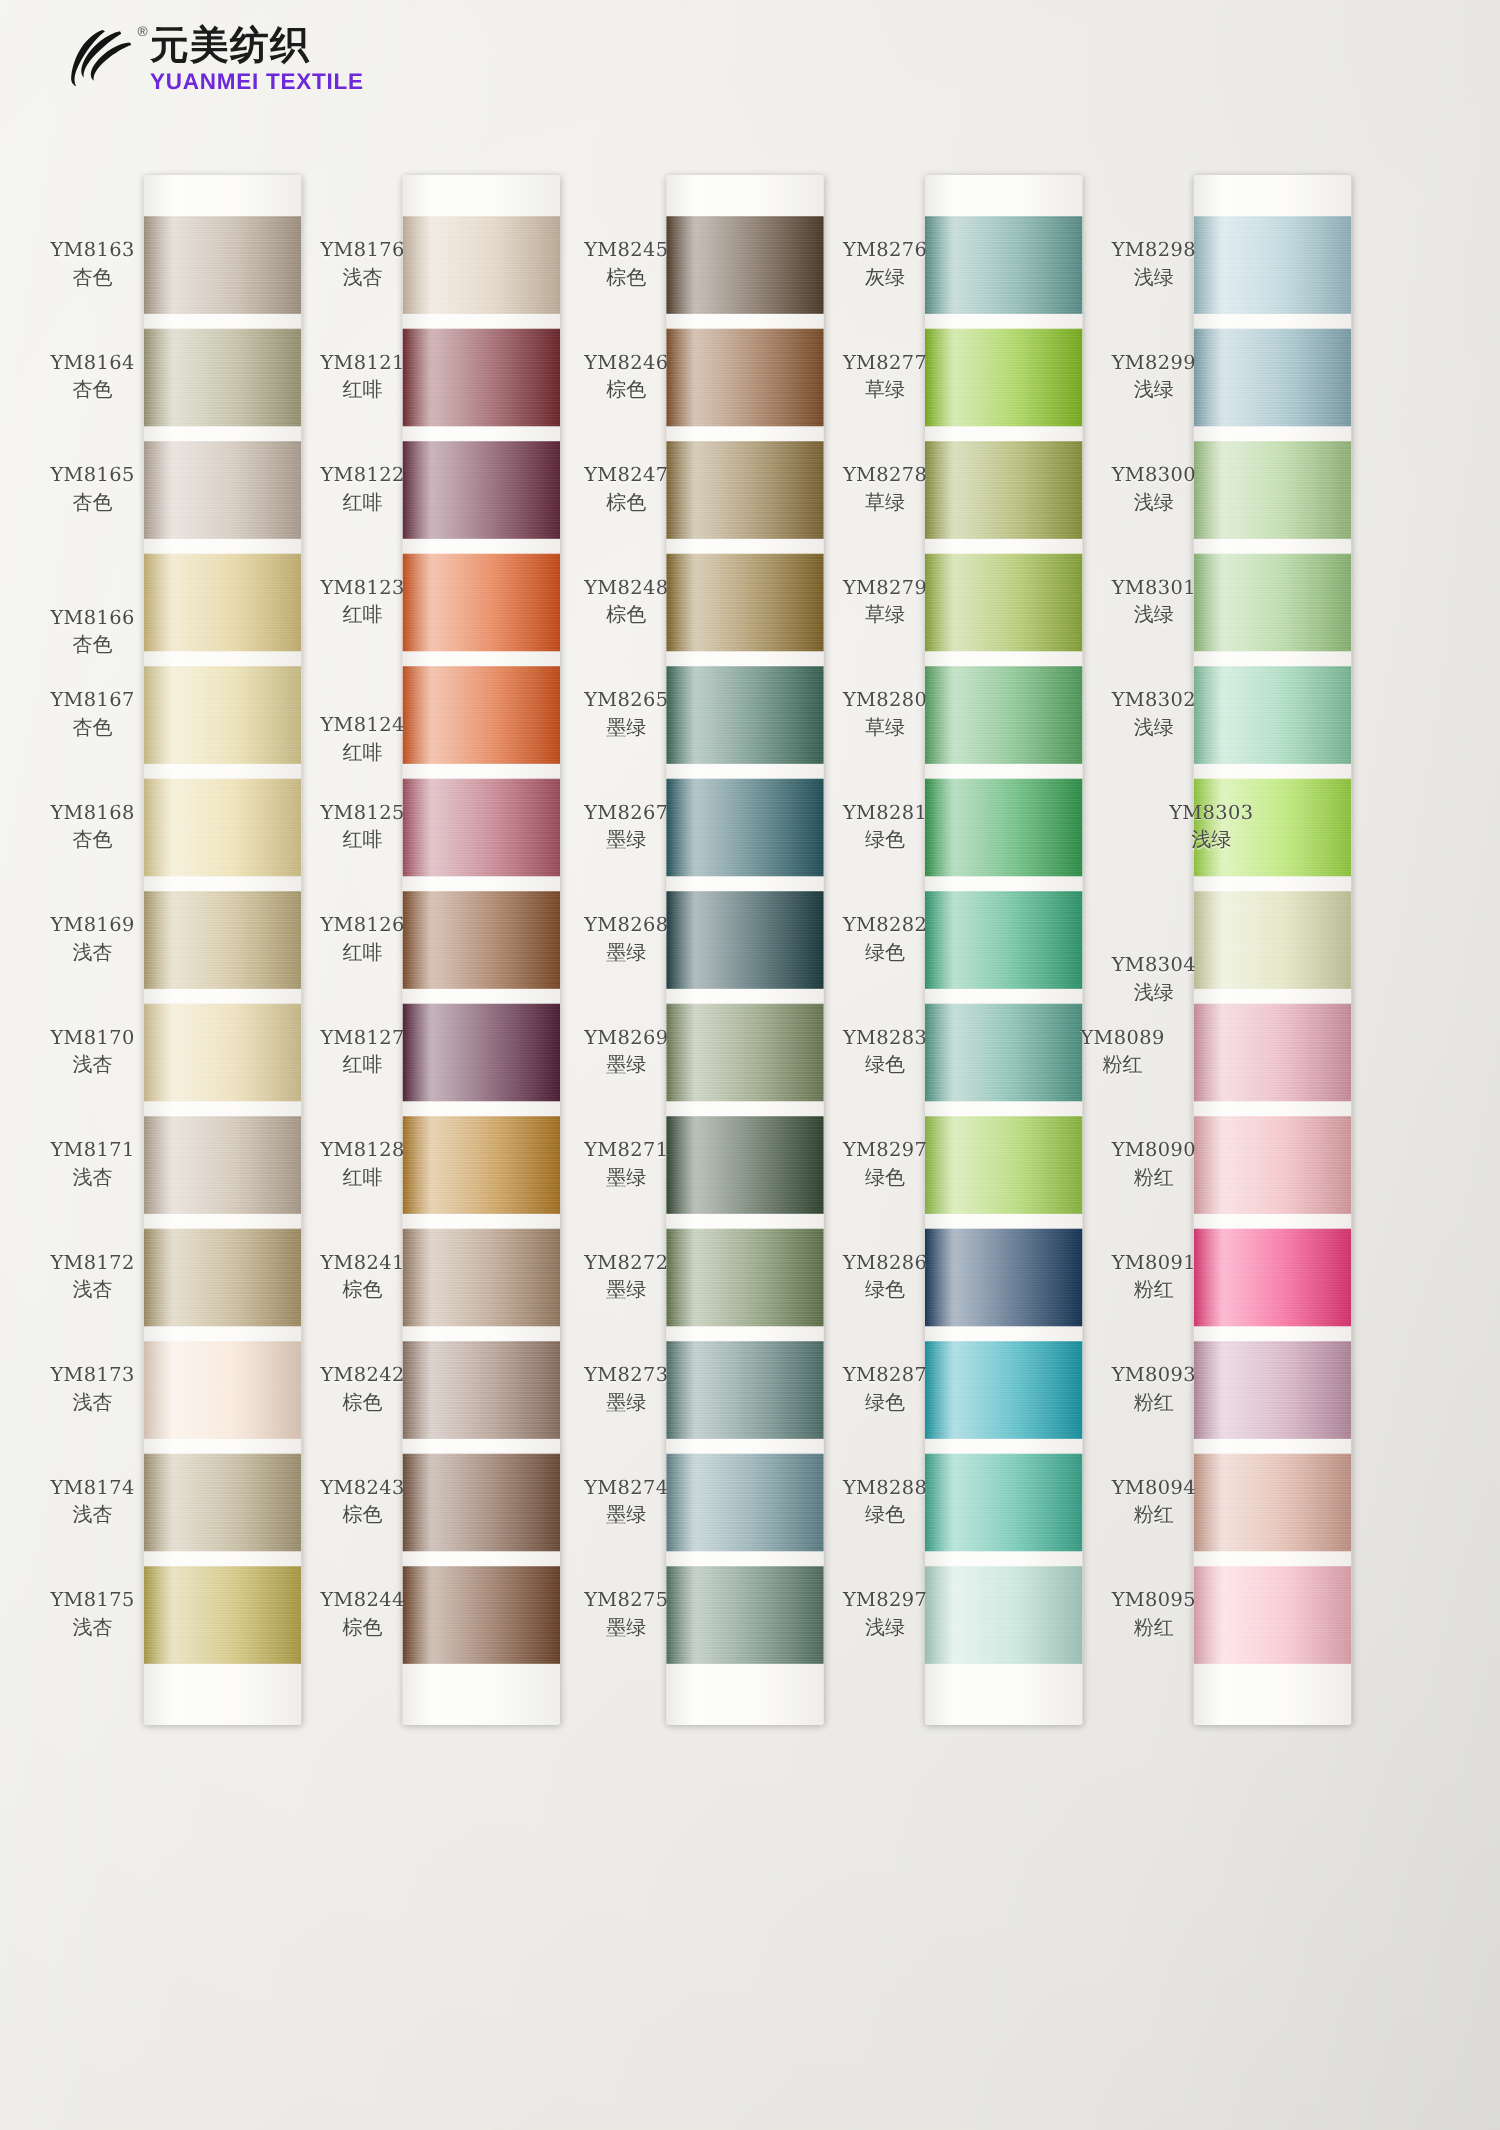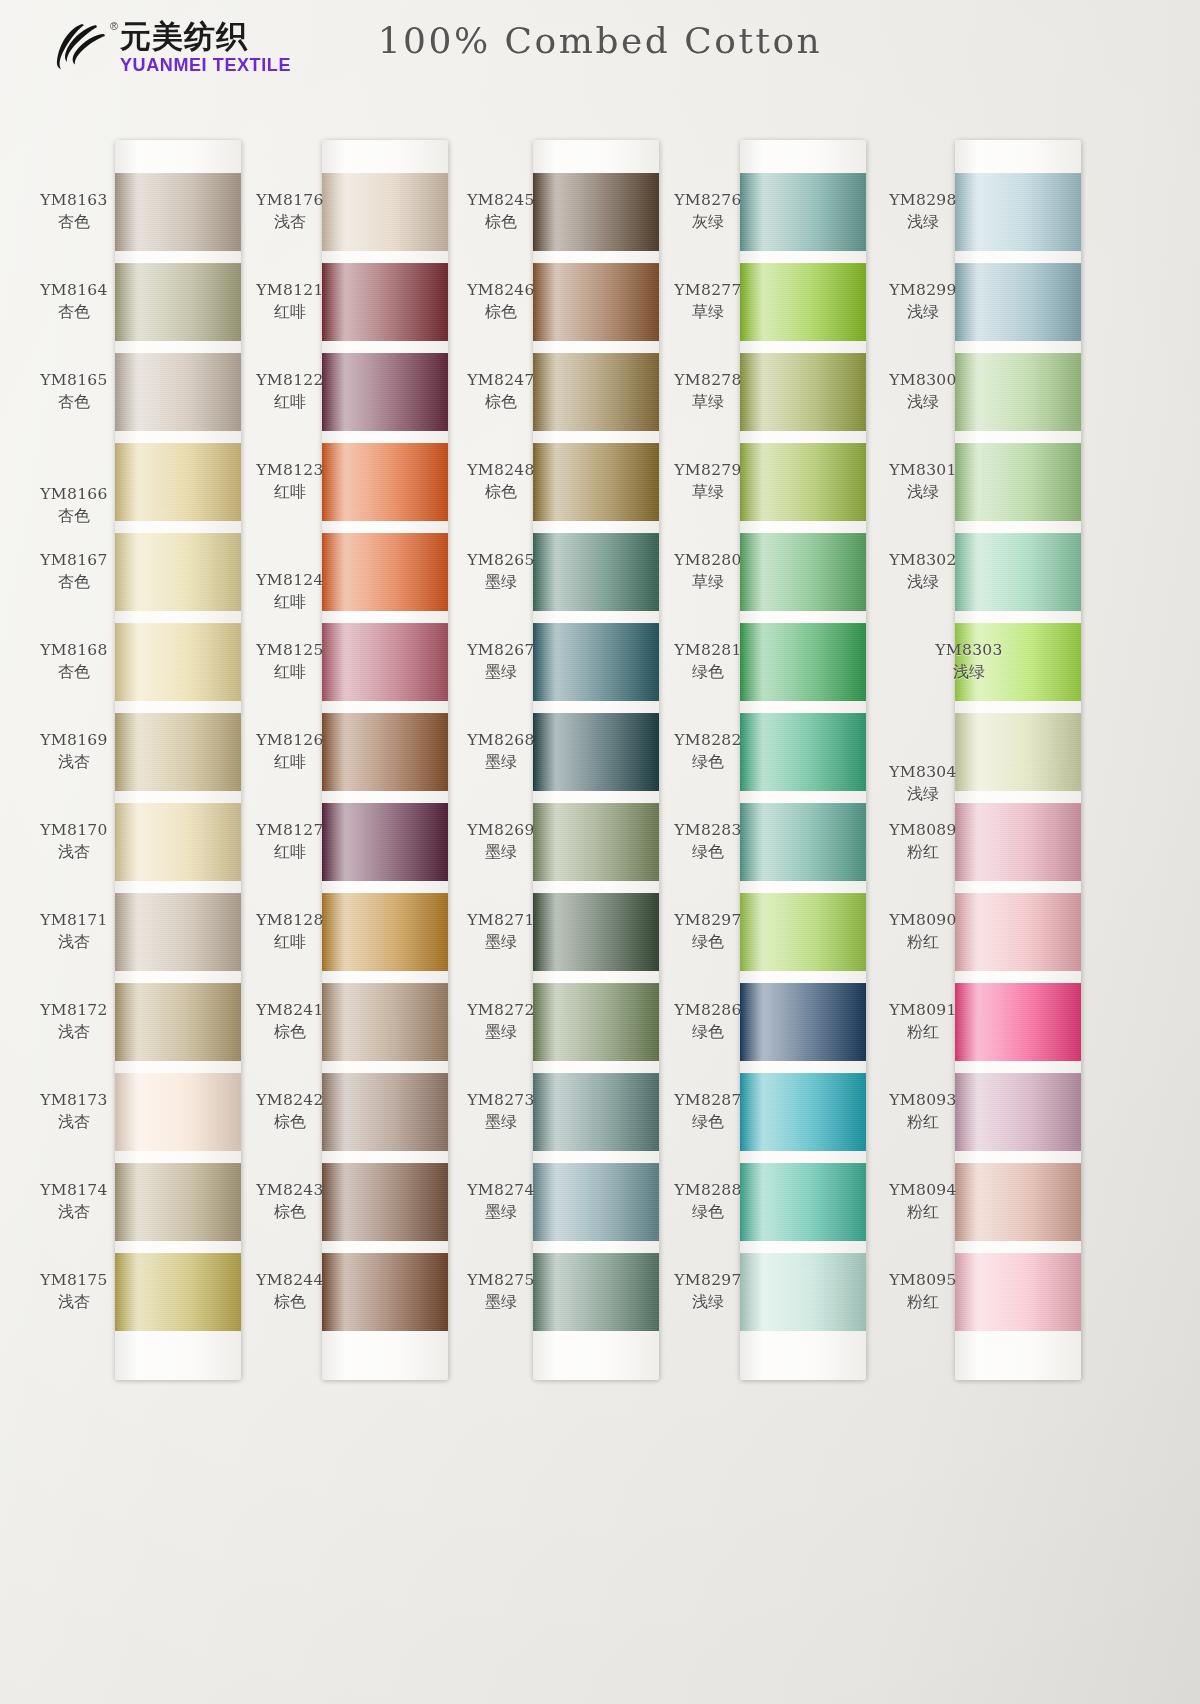--- a/index.html
+++ b/index.html
@@ -124,21 +124,20 @@
           <path d="M52,16 C44,16 31,23 24,33 C20,38.5 19.5,44 23,46.5 C22,42 26,36 33,30 C39.5,24.5 47,20 53,18 Z"></path>
         </g>
       </svg>
       <span class="reg-mark">®</span>
     </div>
     <div class="logo-text-block">
       <span class="logo-cn">元美纺织</span>
       <span class="logo-en">YUANMEI TEXTILE</span>
     </div>
   </div>
-  <div class="title">100% Combed Cotton</div>
 </div>
 
 <div class="board" id="board">
     <div class="col" style="left: 115px; height: 1240px;">
       <div class="swatch" style="top: 33px; height: 78px;">
         <div class="fill" style="background: rgb(184, 168, 150);"></div>
         <div class="gloss"></div>
       </div>
       <div class="swatch" style="top: 123px; height: 78px;">
         <div class="fill" style="background: rgb(173, 170, 134);"></div>
@@ -634,21 +633,21 @@
       <span class="cn">浅绿</span>
     </div>
     <div class="label" style="left: 917px; top: 641px;">
       <span class="code">YM8303</span>
       <span class="cn">浅绿</span>
     </div>
     <div class="label" style="left: 871px; top: 731px; margin-top: 32px;">
       <span class="code">YM8304</span>
       <span class="cn">浅绿</span>
     </div>
-    <div class="label" style="left: 871px; top: 821px;">
+    <div class="label" style="left: 846px; top: 821px;">
       <span class="code">YM8089</span>
       <span class="cn">粉红</span>
     </div>
     <div class="label" style="left: 871px; top: 911px;">
       <span class="code">YM8090</span>
       <span class="cn">粉红</span>
     </div>
     <div class="label" style="left: 871px; top: 1001px;">
       <span class="code">YM8091</span>
       <span class="cn">粉红</span>

